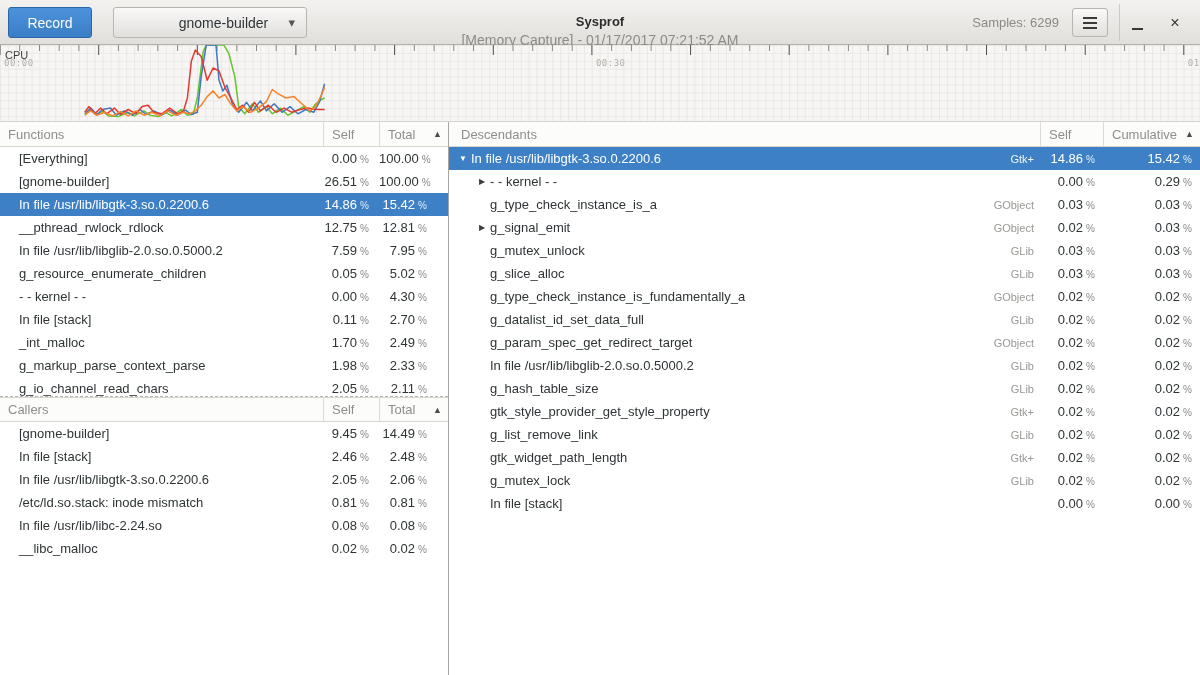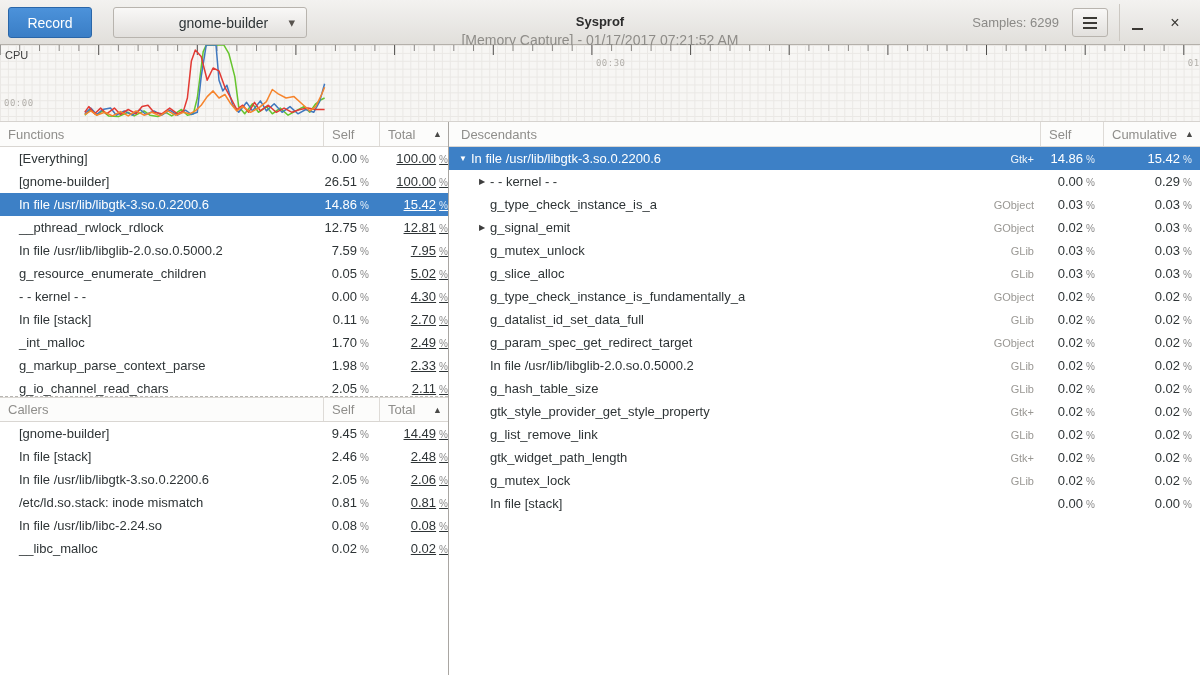--- a/index.html
+++ b/index.html
@@ -53,21 +53,21 @@
   .thead .hval { border-left:1px solid #dedbd7; }
   .sort-arrow { margin-left:auto; margin-right:6px; font-size:9px; color:#4a4a48; }
   .lgrid { grid-template-columns:323px 56px 69px; }
   .rgrid { grid-template-columns:591px 63px 97px; }
   .callers-head { border-top:1px solid #d9d6d2; }
   .fbody { height:250px; border-bottom:1px dashed #b8b6b2; overflow:hidden; }
 
   .trow, .drow { display:grid; height:23px; align-items:center; font-size:13px; color:#2e3436; }
   .trow .name { padding-left:19px; white-space:nowrap; overflow:hidden; }
   .num { text-align:right; padding-right:10px; white-space:nowrap; }
-  .num.wide { padding-right:0;text-decoration:underline; }
+  .num.wide { padding-right:21px; }
   .num.d { padding-right:8px; }
   .pct { font-size:10px; color:#8a8a8a; margin-left:3px; }
   .selected { background:#3d80c6; color:#fff; }
   .selected .pct { color:rgba(255,255,255,.85); }
 
   .drow .dname { display:flex; align-items:center; overflow:hidden; padding-left:6px; white-space:nowrap; }
   .expander { width:16px; flex:none; font-size:8px; color:#3d3d3d; text-align:center; }
   .selected .expander { color:#fff; }
   .indent { flex:none; }
   .badge { margin-left:auto; padding-left:8px; padding-right:6px; font-size:11px; color:#9a9894; }
@@ -161,21 +161,21 @@
       <line x1="1104.9" x2="1104.9" y1="0" y2="6" stroke="#8a8885" stroke-width="1"></line>
       <line x1="1124.6" x2="1124.6" y1="0" y2="6" stroke="#8a8885" stroke-width="1"></line>
       <line x1="1144.3" x2="1144.3" y1="0" y2="6" stroke="#8a8885" stroke-width="1"></line>
       <line x1="1164.1" x2="1164.1" y1="0" y2="6" stroke="#8a8885" stroke-width="1"></line>
       <line x1="1183.8" x2="1183.8" y1="0" y2="10" stroke="#4f4e4c" stroke-width="1"></line>
       <polyline points="84.8,70.2 90.8,64.5 96.7,70.2 102.6,65.9 108.5,70.9 118.4,71.6 128.2,67.3 134.2,70.9 144.0,65.9 149.9,70.2 157.8,71.6 165.7,67.3 171.7,70.9 181.5,64.5 187.4,70.2 193.4,68.8 197.3,53.0 203.2,6.6 206.2,0.1 223.9,0.1 228.9,8.7 234.8,31.6 238.7,61.6 244.7,68.8 252.5,58.8 258.5,67.3 266.4,61.6 272.3,68.8 280.2,63.1 288.1,70.2 295.9,65.9 303.8,61.6 309.8,67.3 315.7,58.8 321.6,54.5 324.6,53.0" fill="none" stroke="#66c42e" stroke-width="1.5" stroke-linejoin="round"></polyline>
       <polyline points="84.8,68.8 90.8,63.1 96.7,69.5 102.6,64.5 110.5,63.1 116.4,70.2 124.3,65.9 132.2,70.2 140.1,64.5 146.0,69.5 153.9,65.9 161.8,70.2 169.7,65.2 177.6,70.2 185.5,65.2 191.4,69.5 197.3,67.3 201.2,31.6 206.2,0.1 216.0,0.1 219.0,35.2 222.9,45.9 226.9,40.2 232.8,60.2 238.7,67.3 246.6,57.3 252.5,65.9 260.4,55.9 266.4,65.9 274.2,58.8 282.1,67.3 290.0,61.6 297.9,68.8 305.8,64.5 313.7,67.3 319.6,56.6 324.6,38.8" fill="none" stroke="#4178be" stroke-width="1.5" stroke-linejoin="round"></polyline>
       <polyline points="84.8,67.3 88.8,61.6 94.7,68.8 100.6,63.1 106.5,68.8 114.4,63.1 120.4,69.5 128.2,64.5 136.1,68.8 142.1,61.6 148.0,60.2 153.9,67.3 161.8,68.8 169.7,63.1 177.6,68.8 183.5,65.9 187.4,53.0 191.4,15.9 195.3,5.1 201.2,11.6 207.2,35.2 213.1,23.0 219.0,25.9 224.9,42.3 230.8,53.0 236.8,64.5 242.7,60.2 248.6,67.3 254.5,57.3 260.4,65.9 268.3,60.2 276.2,67.3 284.1,63.1 292.0,67.3 299.9,64.5 307.8,63.1 315.7,64.5 324.6,64.5" fill="none" stroke="#e23a33" stroke-width="1.5" stroke-linejoin="round"></polyline>
       <polyline points="84.8,69.5 90.8,65.9 96.7,70.2 104.6,67.3 112.5,70.9 120.4,66.6 128.2,70.9 136.1,65.9 144.0,70.2 151.9,67.3 159.8,70.9 167.7,65.9 175.6,70.2 183.5,67.3 189.4,68.8 195.3,65.9 201.2,60.2 207.2,51.6 213.1,45.9 219.0,53.0 224.9,49.5 230.8,58.8 236.8,65.9 242.7,61.6 250.6,67.3 258.5,63.1 266.4,56.6 272.3,44.5 278.2,48.8 286.1,53.0 294.0,51.6 301.9,58.8 309.8,65.9 315.7,61.6 321.6,49.5 324.6,42.3" fill="none" stroke="#f6842c" stroke-width="1.5" stroke-linejoin="round"></polyline>
     </svg>
-<span class="t-label" style="left: 4px; margin-top: 40px;">00:00</span>
+<span class="t-label" style="left: 4px;">00:00</span>
     <span class="t-label" style="left: 595.9px;">00:30</span>
     <span class="t-label" style="left: 1187.8px;">01:00</span>
   </div>
 
 <div class="main">
   <div class="left-pane">
     <div class="thead lgrid">
       <div class="hcell">Functions</div>
       <div class="hcell hval">Self</div>
       <div class="hcell hval">

